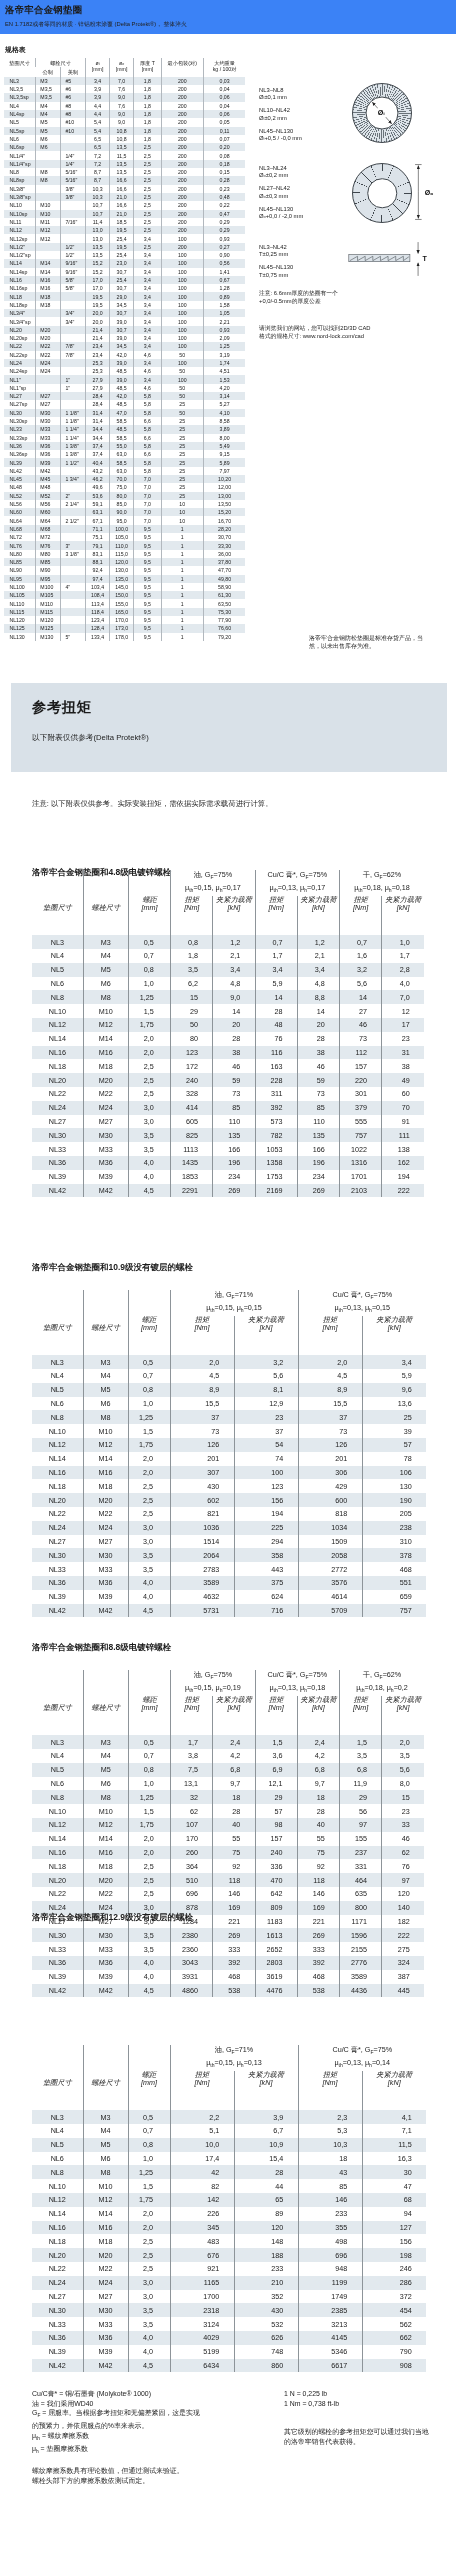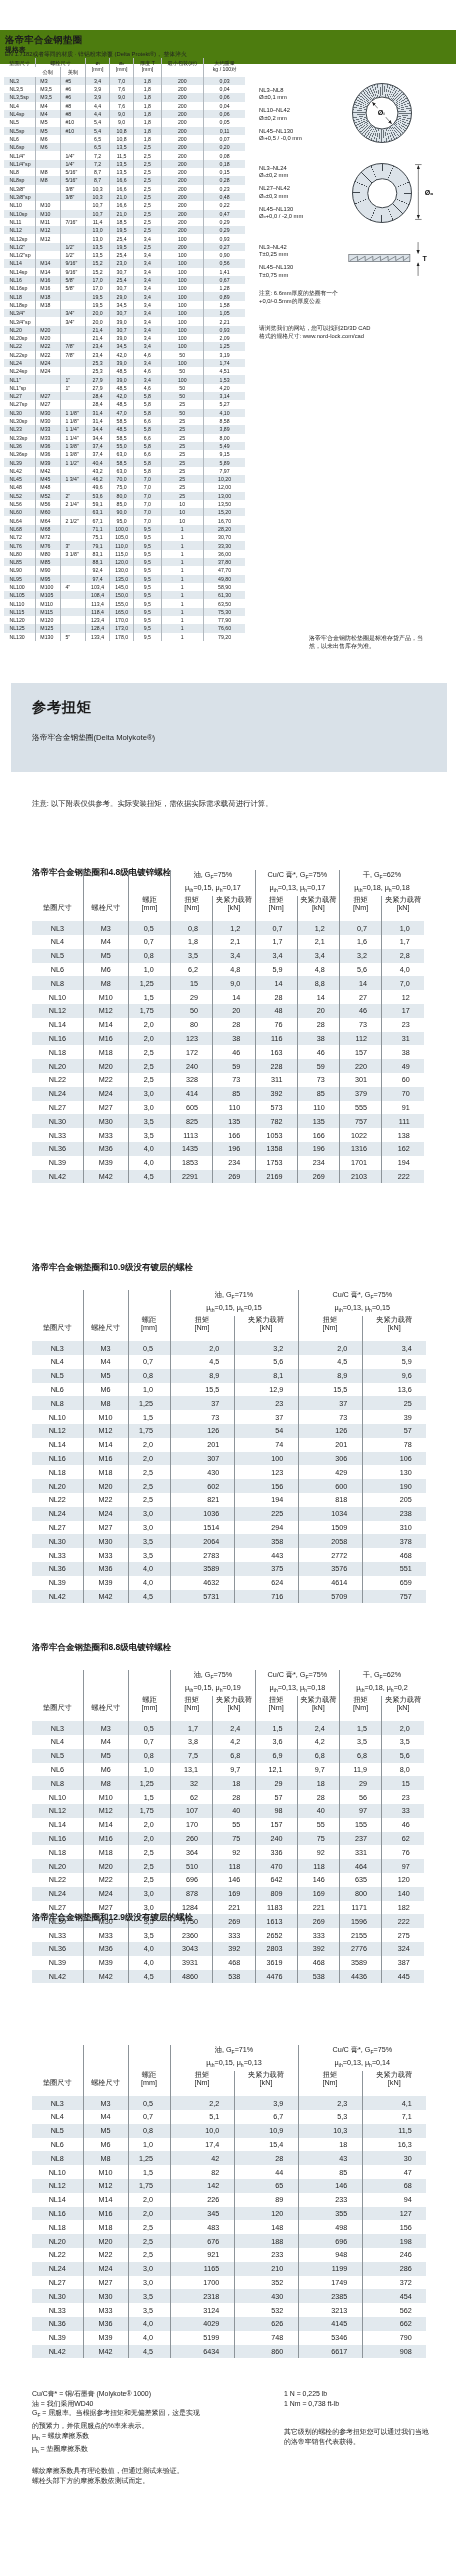--- a/index.html
+++ b/index.html
@@ -1,20 +1,20 @@
 <!DOCTYPE html>
 <html style="font-size:8.8px"><head>
 <meta charset="utf-8">
 <style>
   html,body{margin:0;padding:0;background:#fff;}
   .page{position:relative;width:457px;height:2576px;background:#fff;overflow:hidden;
         font-family:"Liberation Sans","DejaVu Sans",sans-serif;color:#1c1c1c;}
 
   
-  .band{position:absolute;left:0;top:0;width:457px;height:34px;background:#4d7c0f;margin-top:30px;}
+  .band{position:absolute;left:0;top:0;width:457px;height:34px;background:#3b82f6;}
   .band .t{position:absolute;left:5px;top:4.4px;font-size:9.4px;font-weight:bold;letter-spacing:0.3px;}
   .band .s{position:absolute;left:5px;top:20.4px;font-size:5.8px;color:#222;}
 
   .spec-heading{position:absolute;left:5px;top:45px;font-size:6.9px;font-weight:bold;}
 
   
   .spec-table{position:absolute;left:4.4px;top:58px;width:241px;border-collapse:collapse;
               table-layout:fixed;font-size:5.2px;color:#222;}
   .spec-table th{font-weight:normal;text-align:center;vertical-align:top;padding:1.7px 0.6px 1.1px;line-height:6.6px;}
   .spec-table th.bl{border-left:0.6px solid #b2b8be;}
@@ -47,21 +47,21 @@
   .tq-title{position:absolute;left:32px;top:698px;font-size:14.3px;font-weight:bold;letter-spacing:0.6px;}
   .tq-sub{position:absolute;left:32px;top:733px;font-size:7.7px;}
   .disclaimer{position:absolute;left:32px;top:799px;font-size:7.4px;}
   .tbl-title{position:absolute;left:32px;font-size:8.5px;font-weight:bold;}
 
   .tqt{position:absolute;left:32px;width:392px;border-collapse:collapse;table-layout:fixed;
        font-size:7.2px;color:#222;}
   .tqt th{font-weight:normal;vertical-align:bottom;text-align:center;padding:0 1.1px;}
   .tqt .h-top{height:20px;}
   .tqt .h-group div{line-height:9.4px;}
-  .tqt .h-col{padding-bottom:8px;}
+  .tqt .h-col{padding-bottom:22px;font-style:italic;}
   .tqt .h-col div{line-height:8.8px;}
   .tqt .bl{border-left:0.6px solid #8d9499;}
   .tqt td{height:13.8px;text-align:right;padding:0 14.3px 0 0;white-space:nowrap;}
   .tqt td:nth-child(1),.tqt td:nth-child(2){text-align:center;padding:0;}
   .tqt td:nth-child(3){padding-right:16.5px;}
   .tqt tbody tr:nth-child(odd){background:#e2e9ee;}
   sub{font-size:70%;}
 
   .fn{position:absolute;font-size:6.9px;line-height:9.6px;color:#222;}
   .fn .fn-line{min-height:9.6px;}
@@ -883,21 +883,21 @@
   <svg class="dsvg" width="94" height="36" style="position:absolute;left:346px;top:241px" viewBox="0 0 170 66">
     <rect x="4" y="25" width="112" height="13" fill="#dce3e9" stroke="#3f464c" stroke-width="1"></rect>
     <path d="M6,36 L20,28 L20,36 L34,28 L34,36 L48,28 L48,36 L62,28 L62,36 L76,28 L76,36 L90,28 L90,36 L104,28 L104,36 L114,29" fill="none" stroke="#3f464c" stroke-width="1"></path>
     <line x1="131" y1="2" x2="131" y2="23" stroke="#222" stroke-width="1" marker-end="url(#arr)"></line>
     <line x1="131" y1="64" x2="131" y2="40" stroke="#222" stroke-width="1" marker-end="url(#arr)"></line>
     <text class="dimtxt" x="139" y="37">T</text>
   </svg>
 
   <div class="blue-box"></div>
   <div class="tq-title">参考扭矩</div>
-  <div class="tq-sub">洛帝牢合金钢垫圈(Delta Molykote®)</div>
+  <div class="tq-sub">以下附表仅供参考(Delta Protekt®)</div>
   <div class="disclaimer">注意: 以下附表仅供参考。实际安装扭矩，需依据实际需求载荷进行计算。</div>
 
   <div class="tbl-title" style="top:867px">洛帝牢合金钢垫圈和4.8级电镀锌螺栓</div>
   <table class="tqt" style="top:870px">
       <colgroup>
         <col style="width: 51px;">
         <col style="width: 45px;">
         <col style="width: 42px;">
         <col style="width: 42px;">
         <col style="width: 42px;">
@@ -1623,21 +1623,21 @@
           <td class="bl">221</td>
           <td class="bl">1183</td>
           <td class="bl">221</td>
           <td class="bl">1171</td>
           <td class="bl">182</td>
         </tr>
         <tr>
           <td>NL30</td>
           <td class="bl">M30</td>
           <td class="bl">3,5</td>
-          <td class="bl">1750</td>
+          <td class="bl">2380</td>
           <td class="bl">269</td>
           <td class="bl">1613</td>
           <td class="bl">269</td>
           <td class="bl">1596</td>
           <td class="bl">222</td>
         </tr>
         <tr>
           <td>NL33</td>
           <td class="bl">M33</td>
           <td class="bl">3,5</td>

